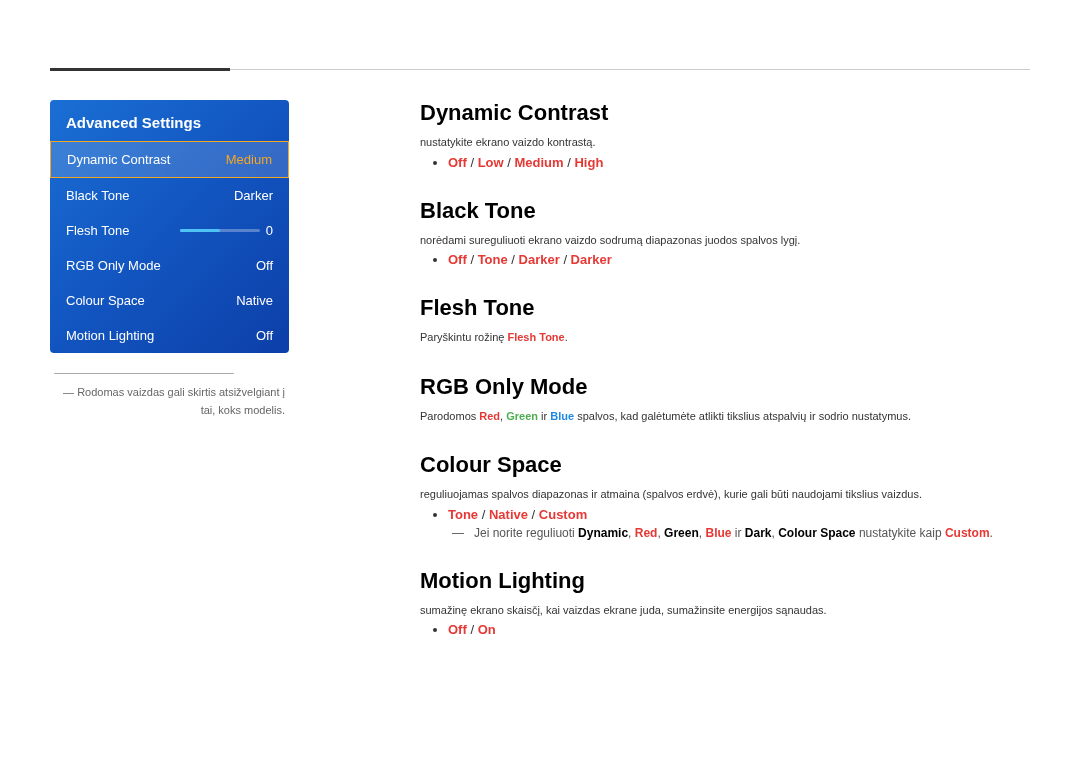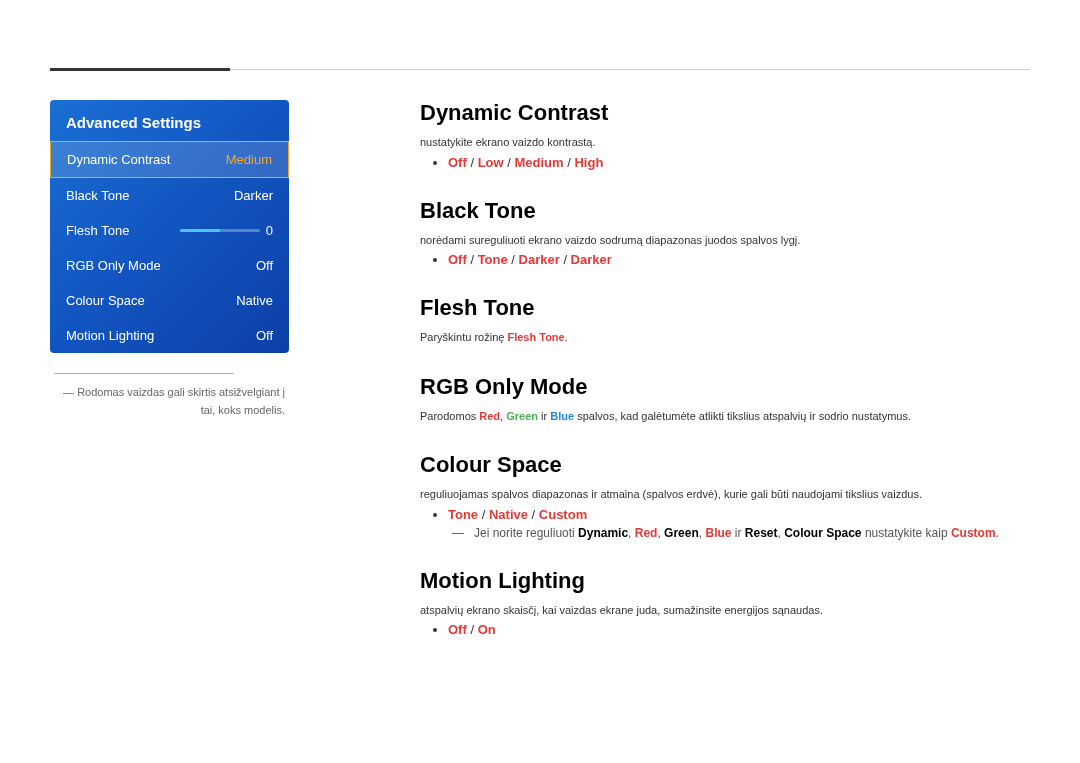--- a/index.html
+++ b/index.html
@@ -293,27 +293,27 @@
   <div class="section">
     <div class="section-title">Colour Space</div>
     <div class="section-desc">reguliuojamas spalvos diapazonas ir atmaina (spalvos erdvė), kurie gali būti naudojami tikslius vaizdus.</div>
     <ul class="section-options">
       <li>
         <span class="opt-auto">Tone</span><span class="sep"> / </span><span class="opt-native">Native</span><span class="sep"> / </span><span class="opt-custom">Custom</span>
       </li>
     </ul>
     <div class="colour-space-note">
       <span class="colour-space-note-dash">―</span>
-      <span>Jei norite reguliuoti <span class="colour-note-bold">Dynamic</span>, <span class="colour-note-red">Red</span>, <span class="colour-note-bold">Green</span>, <span class="colour-note-red">Blue</span> ir <span class="colour-note-bold">Reset</span>, <span class="colour-note-bold">Colour Space</span> nustatykite kaip <span class="colour-note-red">Custom</span>.</span>
+      <span>Jei norite reguliuoti <span class="colour-note-bold">Dynamic</span>, <span class="colour-note-red">Red</span>, <span class="colour-note-bold">Green</span>, <span class="colour-note-red">Blue</span> ir <span class="colour-note-bold">Dark</span>, <span class="colour-note-bold">Colour Space</span> nustatykite kaip <span class="colour-note-red">Custom</span>.</span>
     </div>
   </div>
 
   <div class="section">
     <div class="section-title">Motion Lighting</div>
-    <div class="section-desc">atspalvių ekrano skaisčį, kai vaizdas ekrane juda, sumažinsite energijos sąnaudas.</div>
+    <div class="section-desc">sumažinę ekrano skaisčį, kai vaizdas ekrane juda, sumažinsite energijos sąnaudas.</div>
     <ul class="section-options">
       <li>
         <span class="opt-off">Off</span><span class="sep"> / </span><span class="opt-on">On</span>
       </li>
     </ul>
   </div>
 
 </div>
 
 </body></html>

